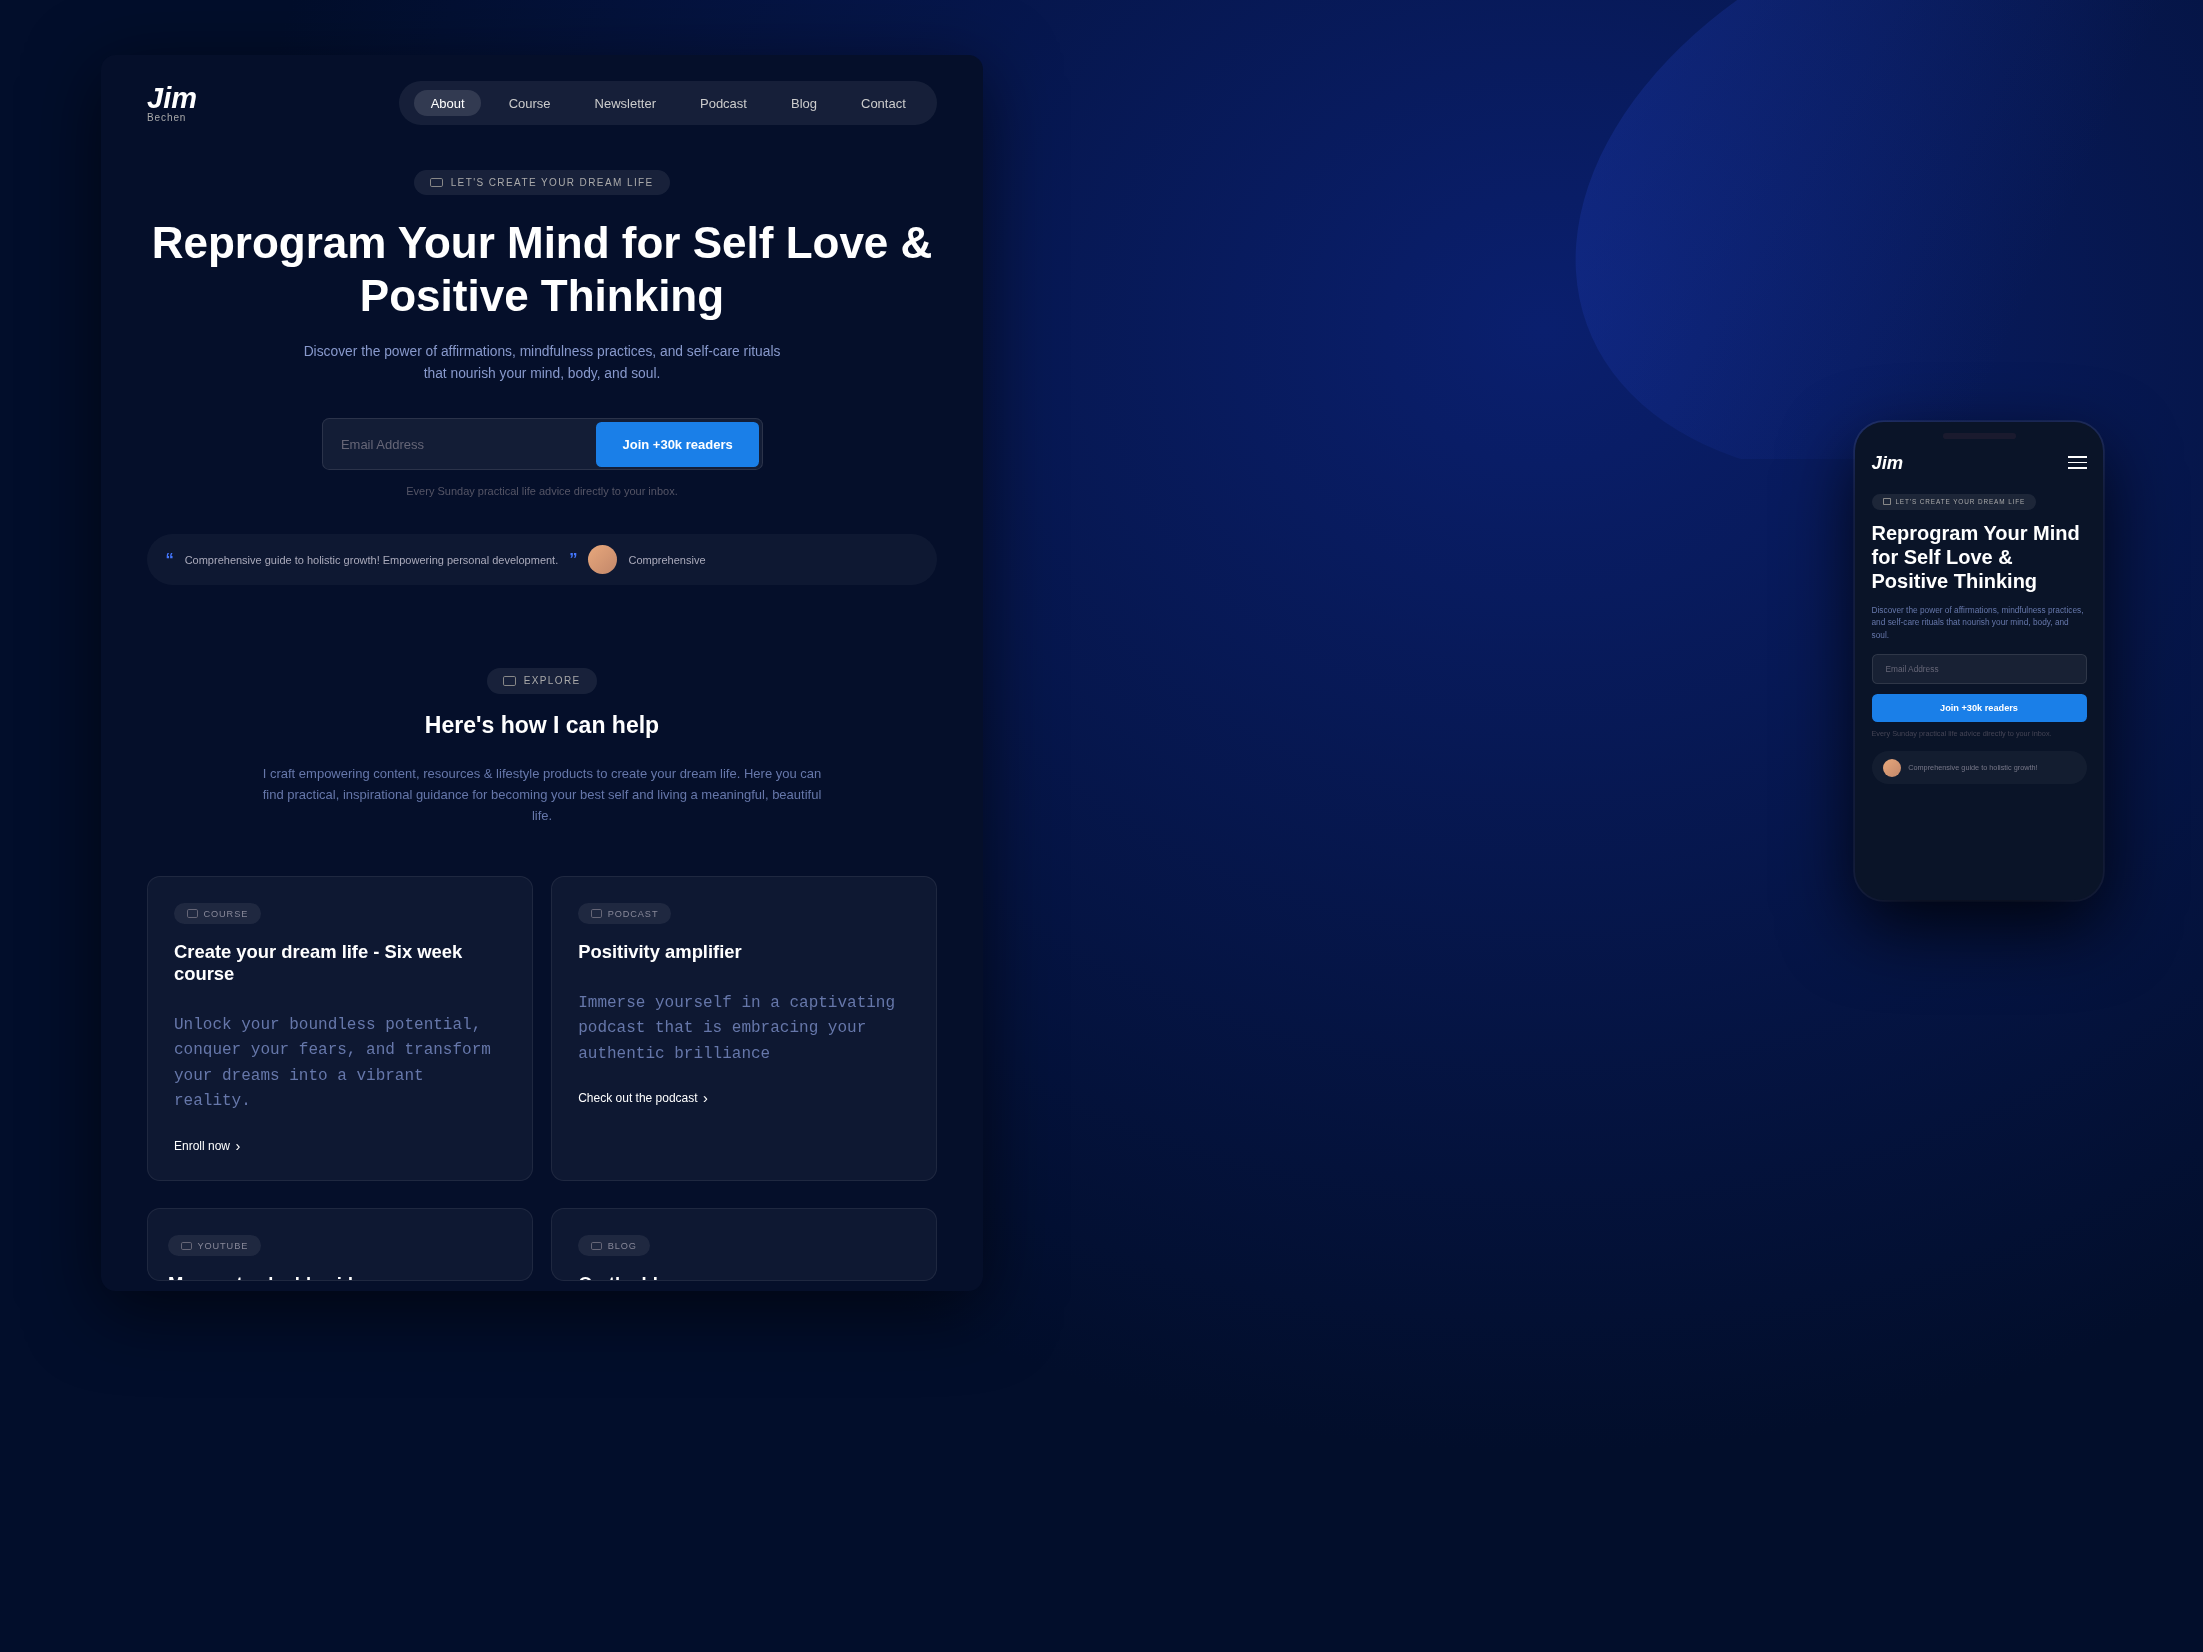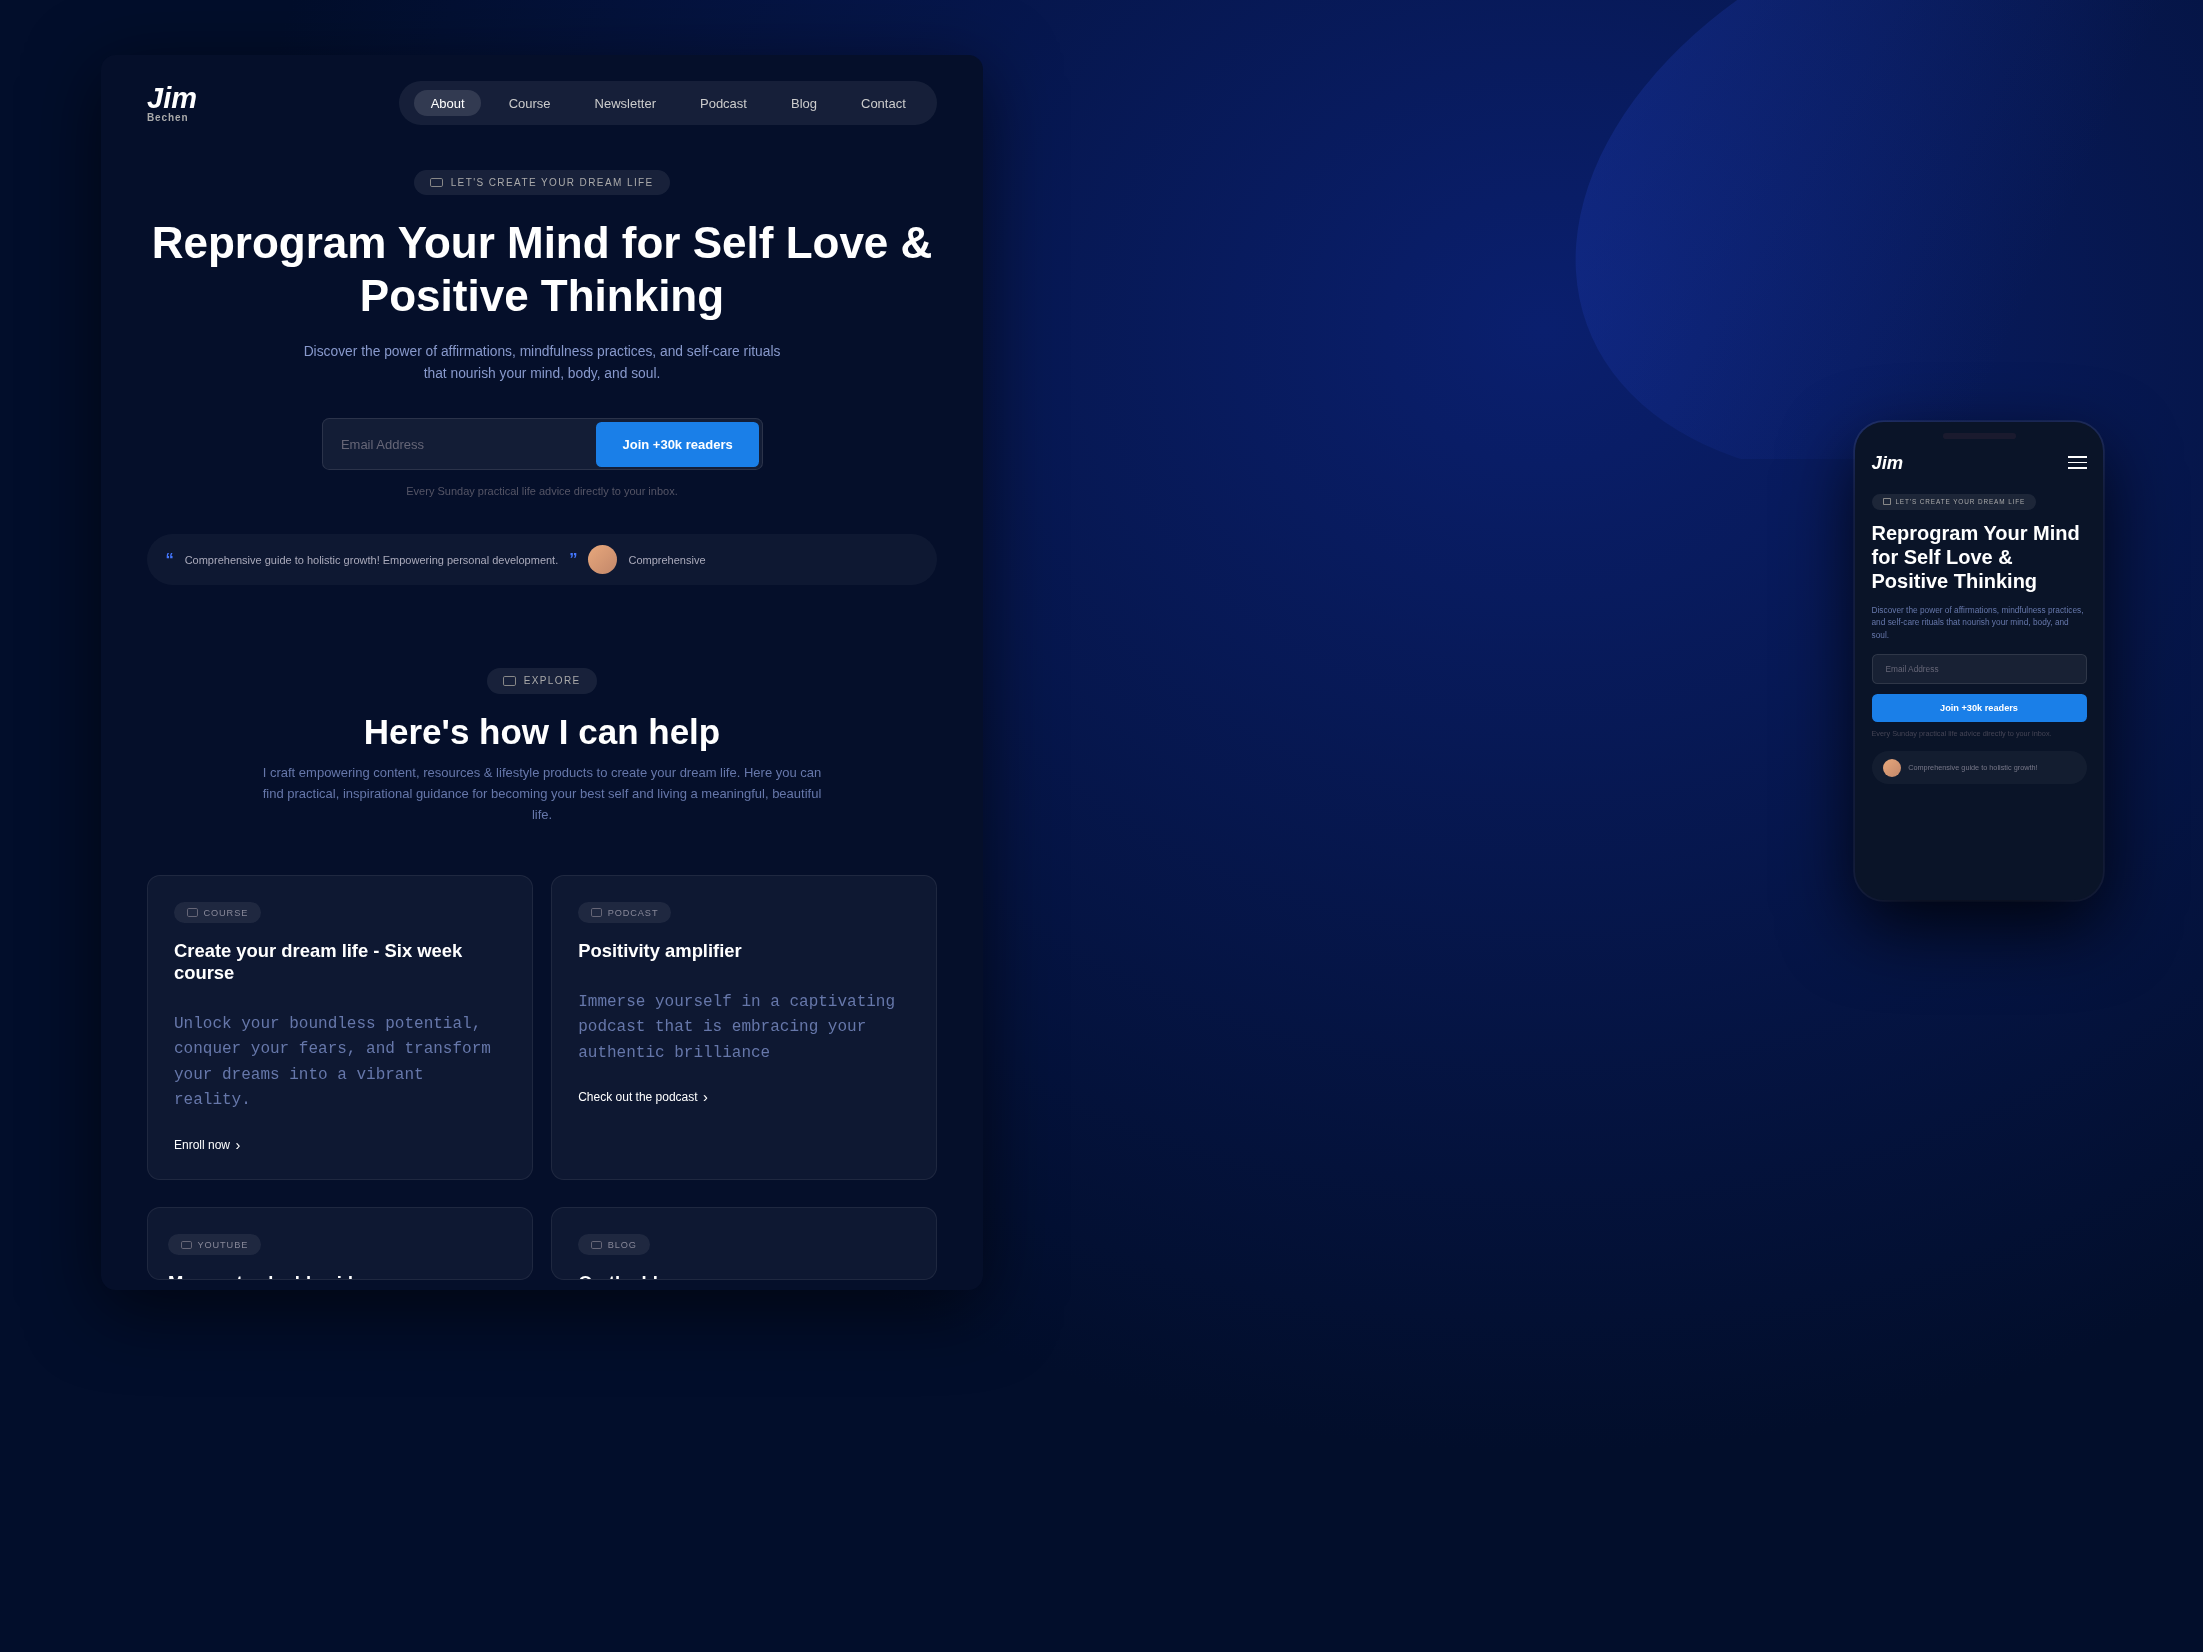--- a/index.html
+++ b/index.html
@@ -67,21 +67,21 @@
       color: #fff;
       font-size: 29px;
       font-style: italic;
       font-weight: 600;
       line-height: 1;
     }
 
     .logo-sub {
       font-size: 10px;
       font-style: normal;
-      font-weight: 700;
+      font-weight: 400;
       letter-spacing: 0.9px;
       display: block;
       color: #aaa;
     }
 
     .nav-links {
       display: flex;
       align-items: center;
       gap: 11px;
       background: rgba(255,255,255,0.07);
@@ -221,24 +221,24 @@
       font-weight: 900;
     }
 
     
     .explore-section {
       padding: 37px 46px 27.5px;
       text-align: center;
     }
 
     .section-title {
-      font-size: 35px;
+      font-size: 23px;
       font-weight: 700;
       color: #fff;
-      margin-bottom: 11px;
+      margin-bottom: 25px;
     }
 
     .section-desc {
       font-size: 13px;
       color: #6677aa;
       line-height: 1.6;
       max-width: 569px;
       margin: 0 auto;
     }
 

